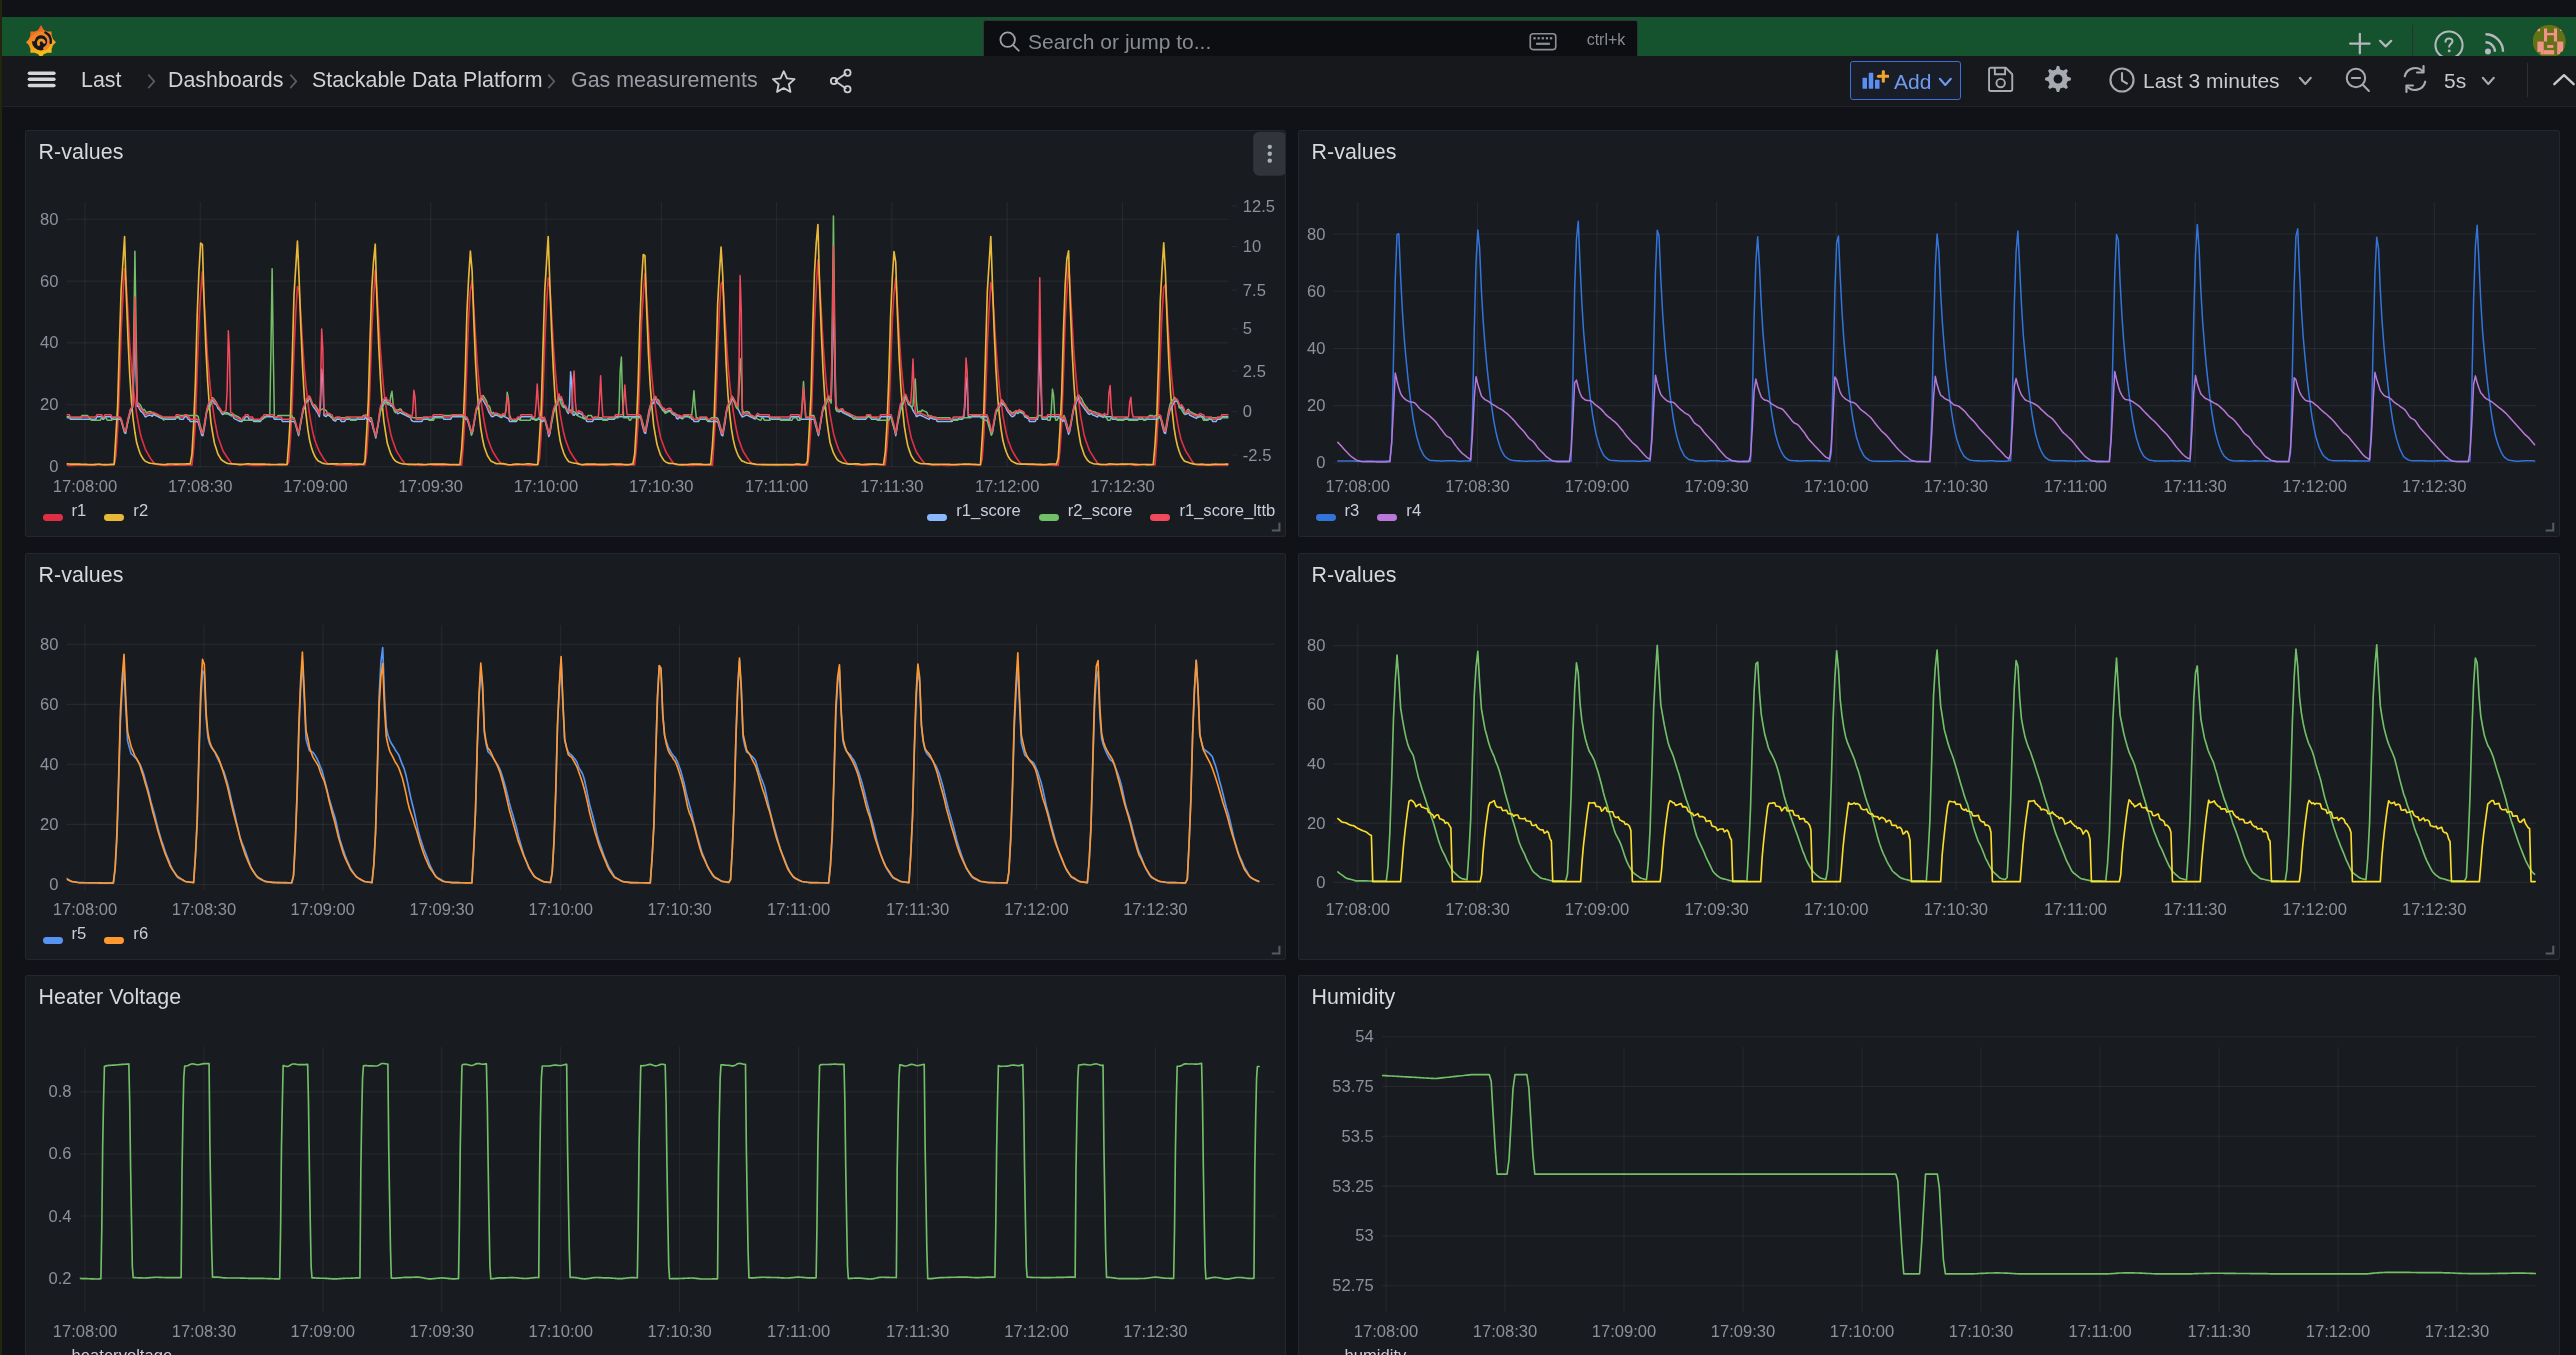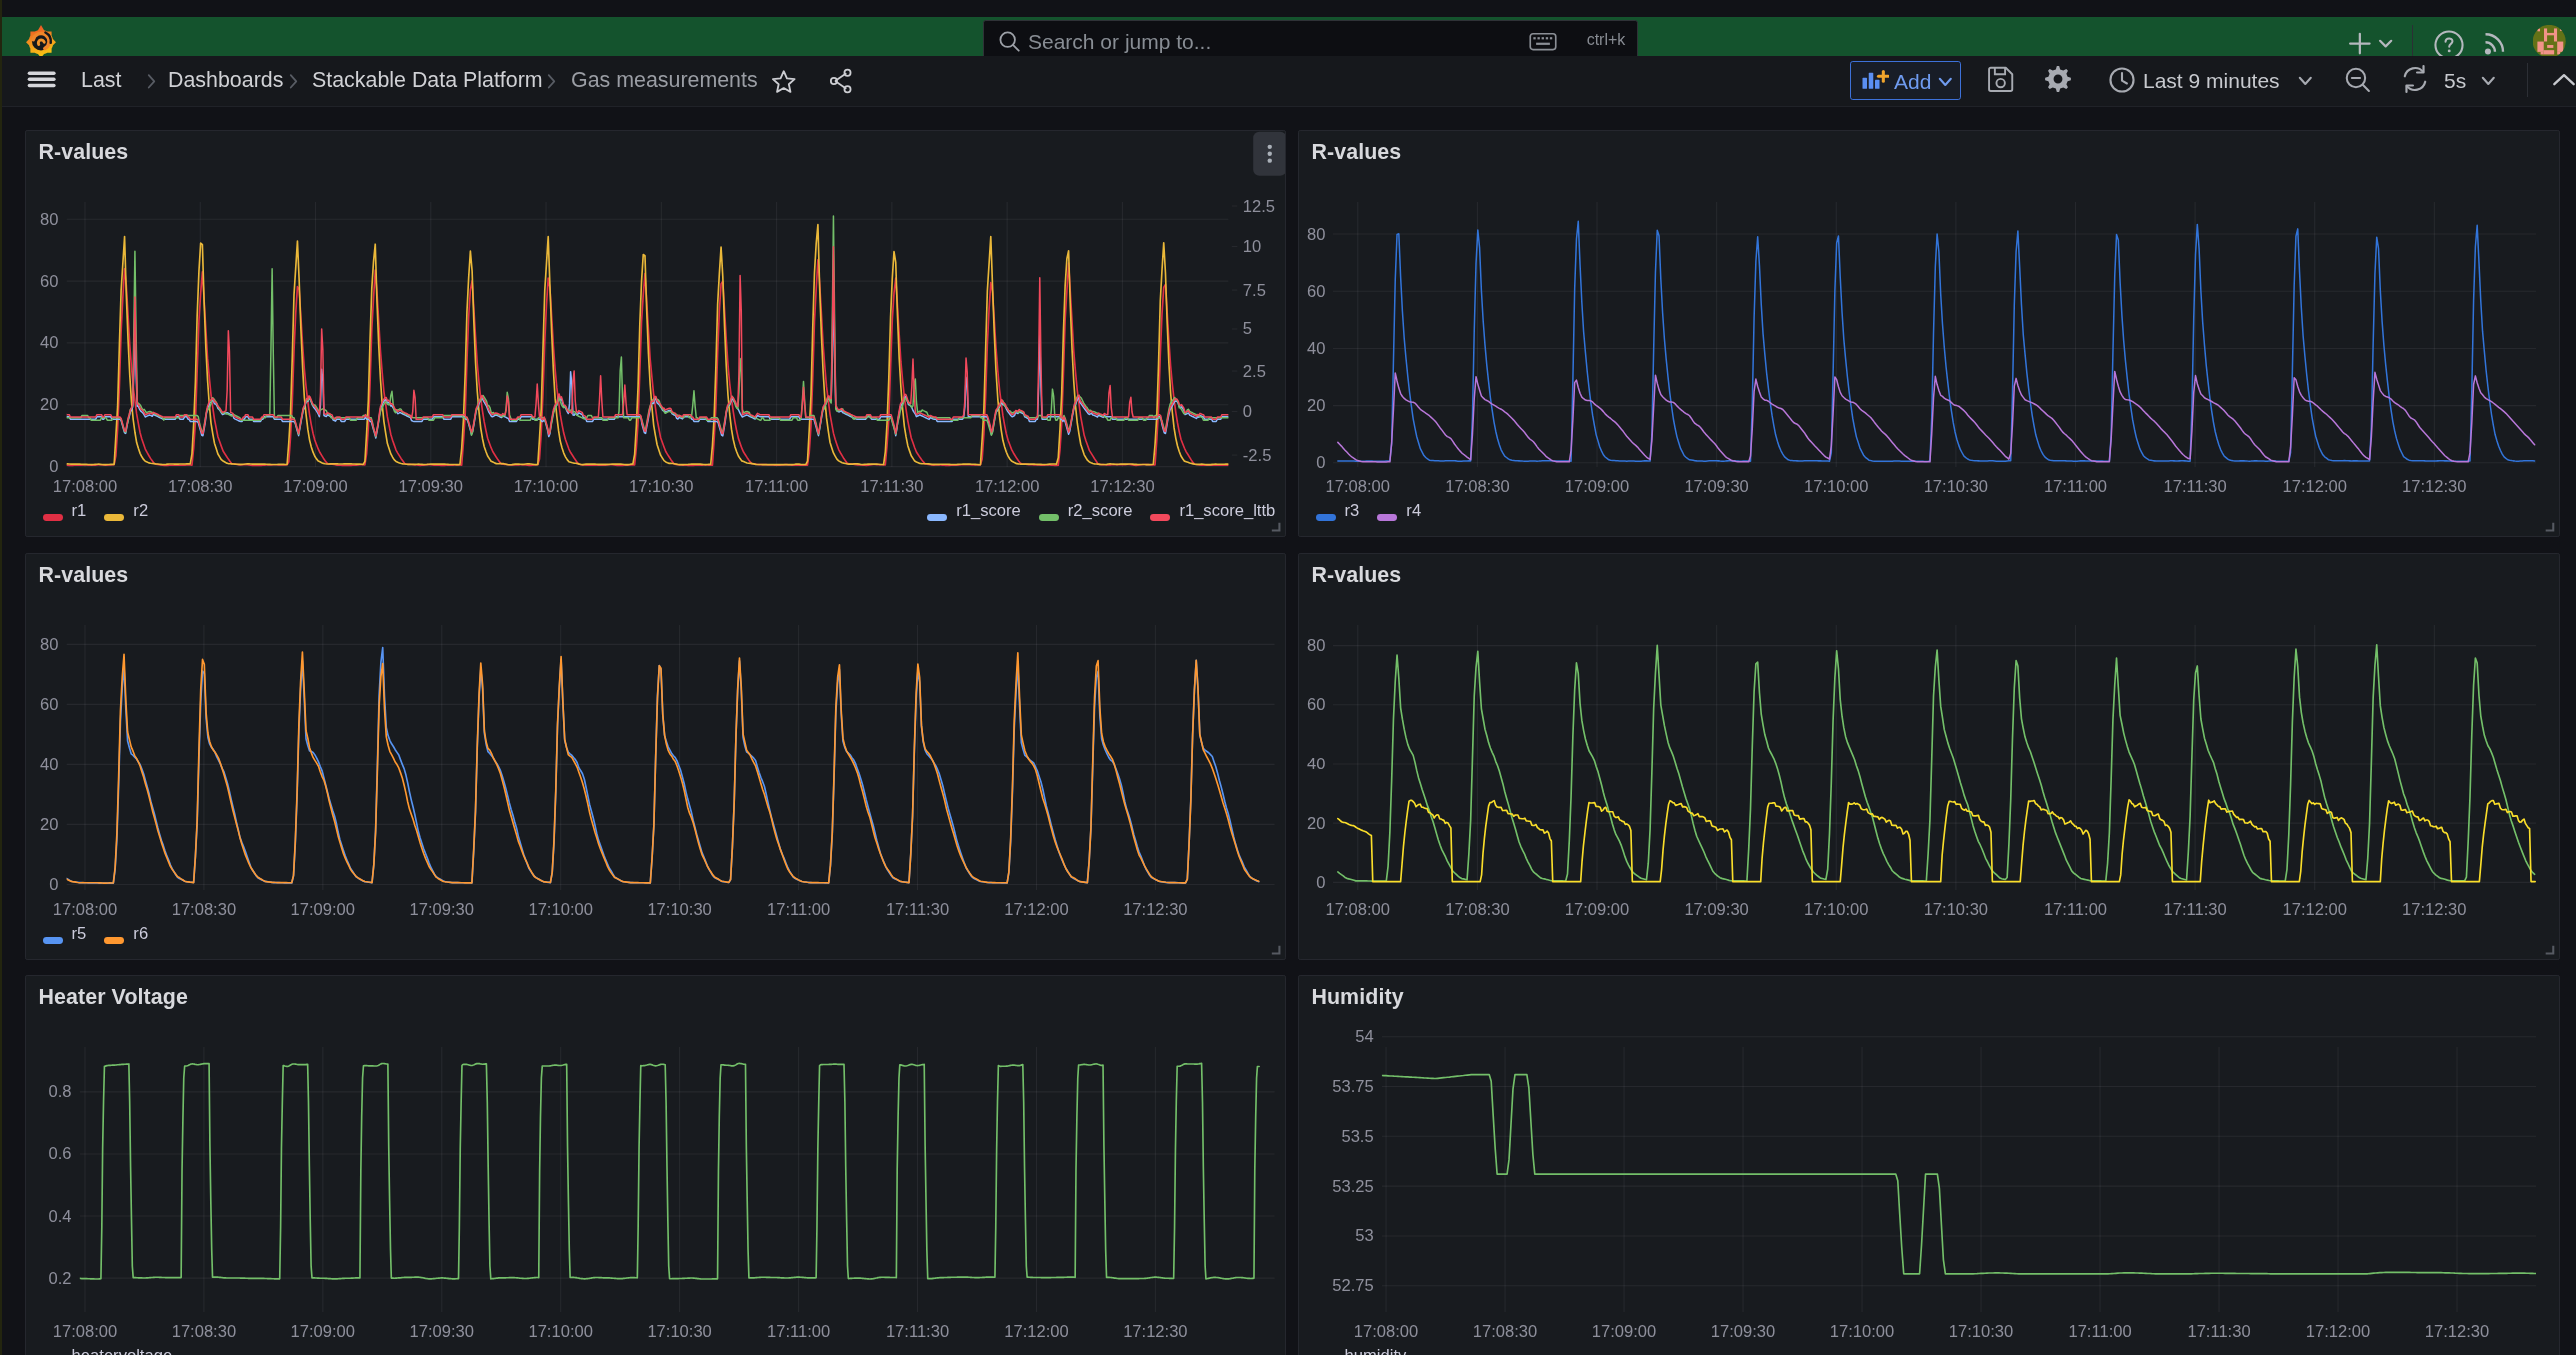--- a/index.html
+++ b/index.html
@@ -1,15 +1,15 @@
 <!DOCTYPE html>
 <html style="font-size:11px"><head><meta charset="utf-8"><style>
 html,body{margin:0;padding:0;background:#111217;width:2576px;height:1356px;overflow:hidden;font-family:"Liberation Sans",sans-serif;}
 .panel{position:absolute;background:#181b1f;border:0.7px solid #25272e;border-radius:2.1px;box-sizing:border-box;overflow:hidden}
-.ptitle{position:absolute;left:12.4px;top:9px;font-size:21.4px;font-weight:700;color:#d8d9dd;letter-spacing:0.1px}
+.ptitle{position:absolute;left:12.4px;top:9px;font-size:21.4px;font-weight:400;color:#d8d9dd;letter-spacing:0.1px}
 .ax{font-size:24px;fill:rgba(204,204,220,0.66);font-family:"Liberation Sans",sans-serif}
 .legend{position:absolute;left:16.6px;right:9.7px;top:370px;display:flex;align-items:center;font-size:16.6px;color:#ccccdc}
 .li{display:flex;align-items:flex-end;margin-right:18px;white-space:nowrap}
 .legend .li:last-child{margin-right:0}
 .sw{display:inline-block;width:20px;height:7px;border-radius:3.4px;margin-right:9px}
 .crumb{position:absolute;top:68px;font-size:21.4px;color:#d0d1d5}
 </style></head>
 <body>
 <div style="position:absolute;left:0;top:0;width:2.1px;height:1356px;background:#23250f;z-index:9"></div>
 
@@ -149,21 +149,21 @@
 </svg>
 
 <svg width="30" height="30" viewBox="0 0 44 44" style="position:absolute;left:2043px;top:64px">
 <path d="M40.9 20.3 L40.9 23.7 L36.1 25.2 L34.3 29.7 L36.6 34.2 L34.2 36.6 L29.7 34.3 L25.2 36.1 L23.7 40.9 L20.3 40.9 L18.8 36.1 L14.3 34.3 L9.8 36.6 L7.4 34.2 L9.7 29.7 L7.9 25.2 L3.1 23.7 L3.1 20.3 L7.9 18.8 L9.7 14.3 L7.4 9.8 L9.8 7.4 L14.3 9.7 L18.8 7.9 L20.3 3.1 L23.7 3.1 L25.2 7.9 L29.7 9.7 L34.2 7.4 L36.6 9.8 L34.3 14.3 L36.1 18.8 Z M28.5 22 a6.5 6.5 0 1 0 -13.0 0 a6.5 6.5 0 1 0 13.0 0 Z" fill="#a7aab1" fill-rule="evenodd"></path>
   </svg>
 
 <svg width="28" height="28" viewBox="0 0 40 40" style="position:absolute;left:2108px;top:66px">
   <circle cx="20" cy="20" r="16.5" fill="none" stroke="#a7aab1" stroke-width="3"></circle>
   <polyline points="20,10 20,21 27,25" fill="none" stroke="#a7aab1" stroke-width="3" stroke-linecap="round" stroke-linejoin="round"></polyline>
 </svg>
-<div style="position:absolute;left:2143px;top:69px;font-size:21px;color:#c7c9ce">Last 9 minutes</div>
+<div style="position:absolute;left:2143px;top:69px;font-size:21px;color:#c7c9ce">Last 3 minutes</div>
 <svg width="16.6" height="12.4" viewBox="0 0 24 18" style="position:absolute;left:2297px;top:75px">
     <polyline points="4,4 12,13 20,4" fill="none" stroke="#a7aab1" stroke-width="3" stroke-linecap="round" stroke-linejoin="round"></polyline>
   </svg>
 <svg width="30" height="30" viewBox="0 0 44 44" style="position:absolute;left:2343px;top:65px">
   <circle cx="19" cy="19" r="13.5" fill="none" stroke="#a7aab1" stroke-width="3"></circle>
   <line x1="29" y1="29" x2="38" y2="38" stroke="#a7aab1" stroke-width="3" stroke-linecap="round"></line>
   <line x1="13" y1="19" x2="25" y2="19" stroke="#a7aab1" stroke-width="3" stroke-linecap="round"></line>
 </svg>
 <svg width="32" height="30" viewBox="0 0 46 44" style="position:absolute;left:2399px;top:64px">
   <path d="M8 18 a15.5 15.5 0 0 1 27 -6.5" fill="none" stroke="#a7aab1" stroke-width="3.2" stroke-linecap="round"></path>

